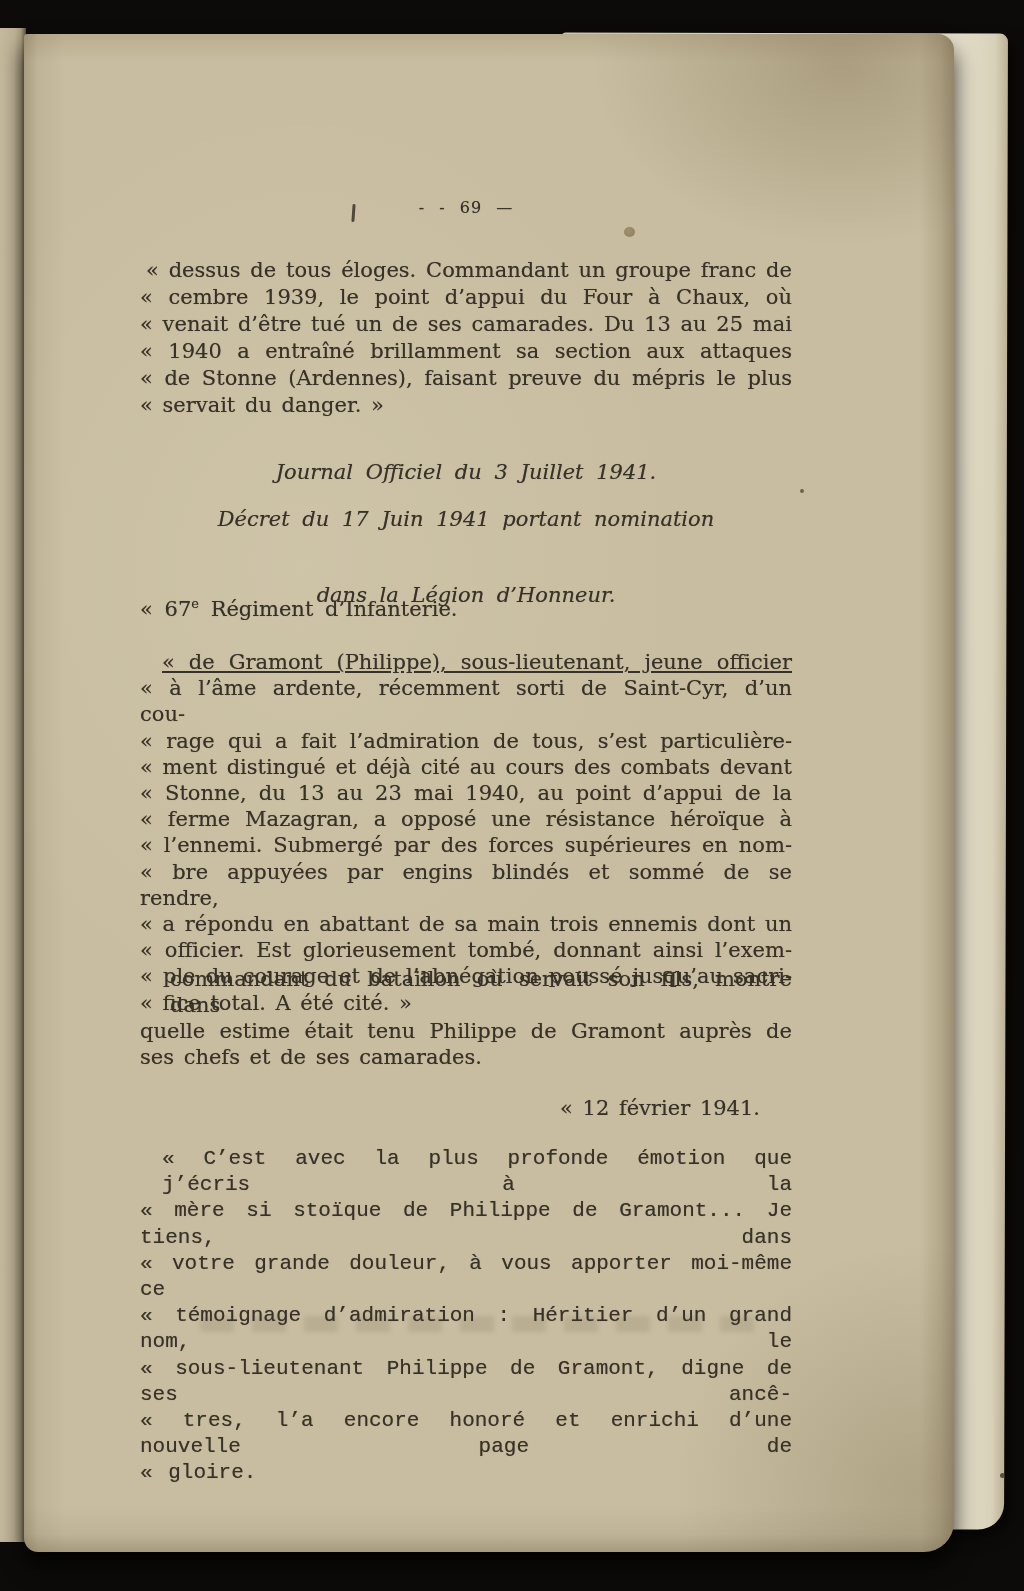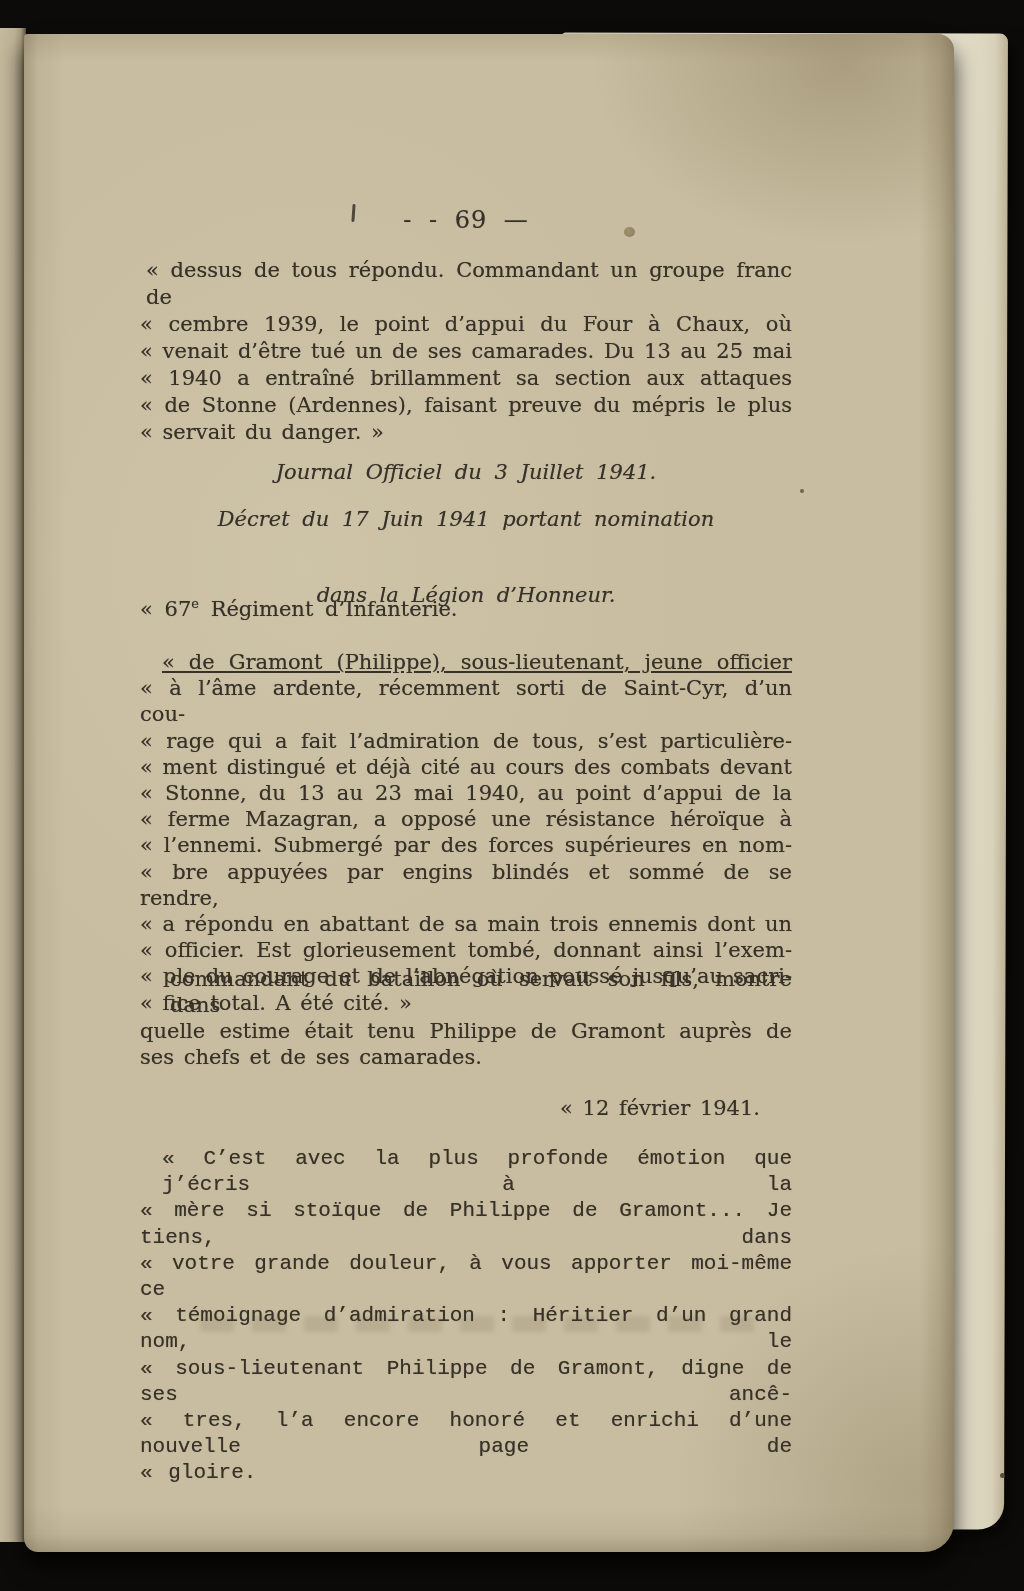--- a/index.html
+++ b/index.html
@@ -64,23 +64,23 @@
     width: 652px;
     color: var(--ink, #373128);
     font-size: 21px;
     text-shadow: 0 0 0.7px rgba(55,49,40,0.55);
     word-spacing: 3px;
   }
   .block { position: absolute; left: 0; width: 652px; }
   .jline { text-align: justify; text-align-last: justify; }
   .jline.last { text-align-last: left; }
   .pagenum {
-    top: 206px;
+    top: 198px;
     text-align: center;
-    font-size: 24px;
+    font-size: 16px;
     letter-spacing: 1px;
     word-spacing: 8px;
   }
   .q1 { top: 257px; line-height: 27px; }
   .q1 .jline:first-child { padding-left: 6px; }
   .heading {
     text-align: center;
     font-style: italic;
     word-spacing: 6px;
   }
@@ -149,21 +149,21 @@
 <div class="ink-dot"></div>
 <div class="speck-1"></div>
 <div class="speck-2"></div>
 <div class="ghost-text"></div>
 
 <div class="text-layer">
 
   <div class="block pagenum">- - 69 —</div>
 
   <div class="block q1">
-    <div class="jline">« dessus de tous répondu. Commandant un groupe franc de</div>
+    <div class="jline">« dessus de tous éloges. Commandant un groupe franc de</div>
     <div class="jline">« cembre 1939, le point d’appui du Four à Chaux, où</div>
     <div class="jline">« venait d’être tué un de ses camarades. Du 13 au 25 mai</div>
     <div class="jline">« 1940 a entraîné brillamment sa section aux attaques</div>
     <div class="jline">« de Stonne (Ardennes), faisant preuve du mépris le plus</div>
     <div class="jline last">« servait du danger. »</div>
   </div>
 
   <div class="block heading h-journal">Journal Officiel du 3 Juillet 1941.</div>
   <div class="block heading h-decret">Décret du 17 Juin 1941 portant nomination</div>
   <div class="block heading h-legion">dans la Légion d’Honneur.</div>

